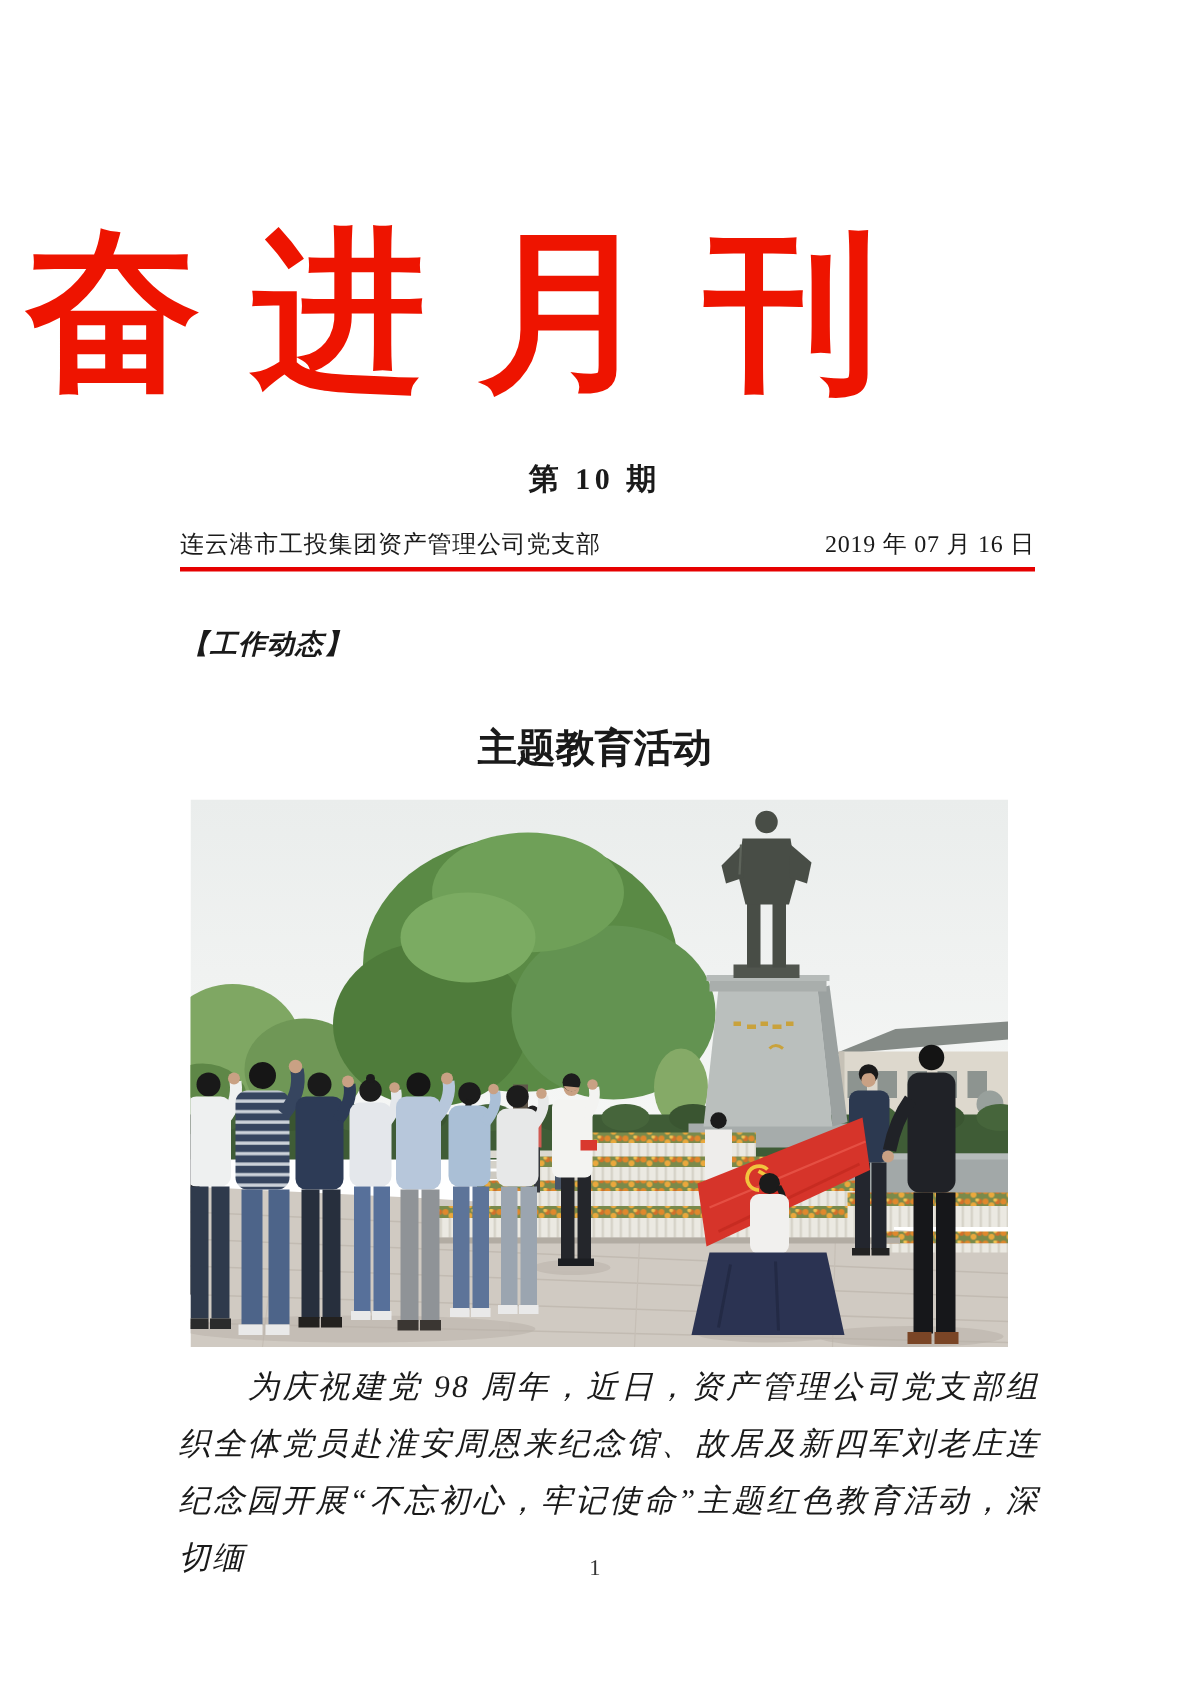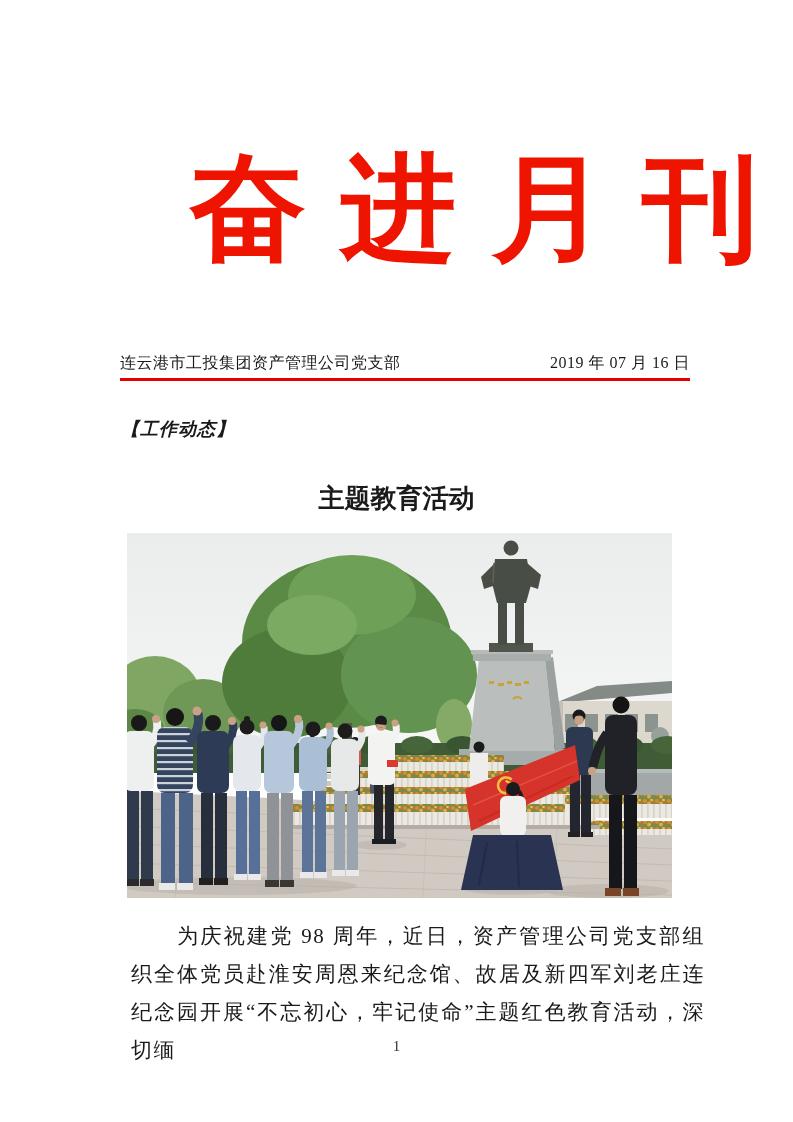--- a/index.html
+++ b/index.html
@@ -7,21 +7,21 @@
     position:relative;
     width:793px;height:1122px;
     background:#ffffff;
     overflow:hidden;
     font-family:"Liberation Serif","DejaVu Serif",serif;
     color:#1a1a1a;
   }
   .masthead-title{
     position:absolute;top:134px;left:0;right:0;
     margin:0;
-    text-align:right;
+    text-align:left;
     font-size:116px;line-height:1.3;
     font-weight:900;
     color:#ee1400;
     letter-spacing:0.30em;
     text-indent:0.15em;
     font-family:"Liberation Serif","DejaVu Serif",serif;
   }
   .issue-number{
     position:absolute;top:306px;left:0;right:0;
     text-align:center;
@@ -55,39 +55,41 @@
     text-align:center;
     font-size:26px;line-height:34px;font-weight:bold;
   }
   .photo-figure{
     position:absolute;top:533px;left:127px;
     width:545px;height:365px;margin:0;
   }
   .photo-figure svg{display:block;width:545px;height:365px;}
   .article-paragraph{
     position:absolute;top:905px;left:119px;width:574px;
-    margin:12px;
+    margin:0;
     font-size:21px;line-height:38px;
     letter-spacing:1.5px;
     text-align:justify;
     text-justify:inter-character;
     text-indent:2.2em;
+    font-style:italic;
   }
   .page-number{
     position:absolute;top:1038px;left:0;right:0;
     text-align:center;font-size:15px;color:#333;
   }
 </style>
 </head>
 <body>
 
 <div class="page">
 
   <h1 class="masthead-title">奋进月刊</h1>
 
+  <div class="issue-number">第 10 期</div>
 
   <div class="masthead-info">
     <div class="org-date-row">
       <span class="org">连云港市工投集团资产管理公司党支部</span>
       <span class="date">2019 年 07 月 16 日</span>
     </div>
     <div class="red-rule"></div>
   </div>
 
   <div class="section-label">【工作动态】</div>

